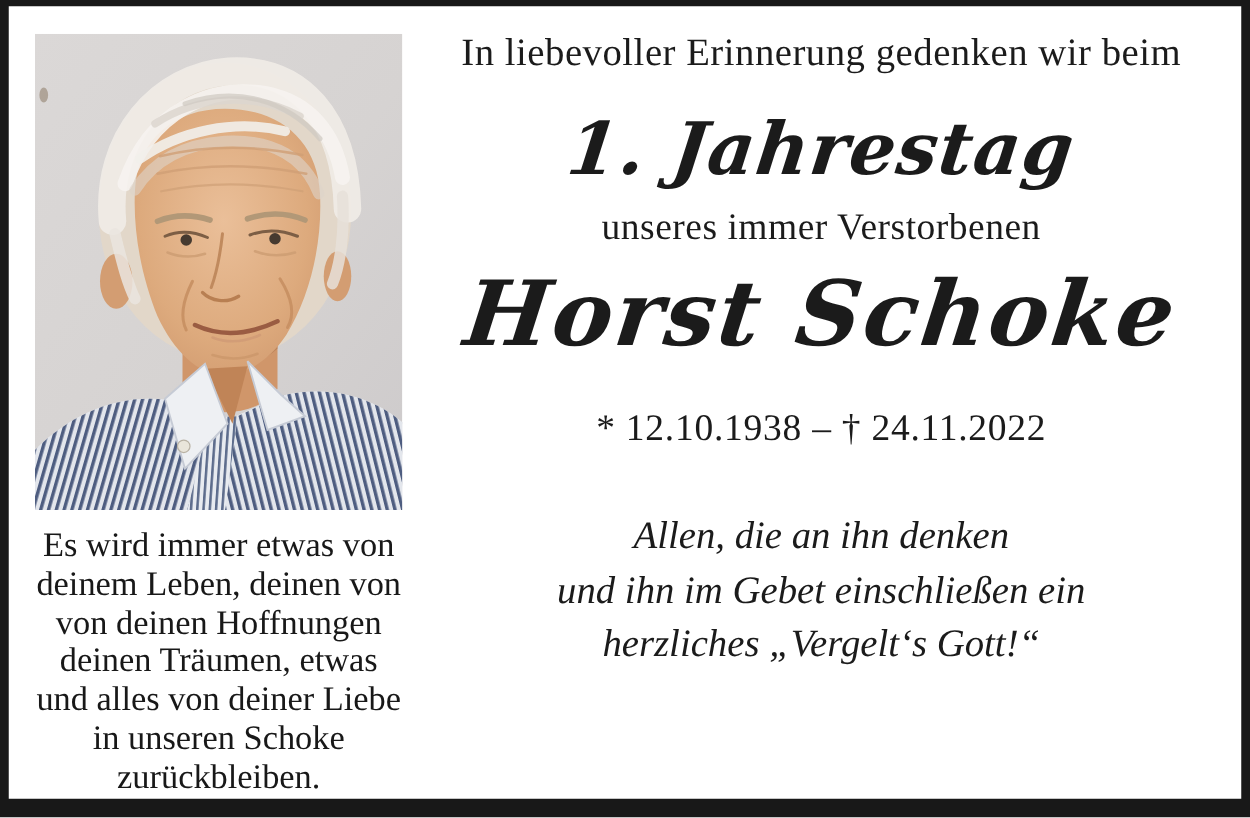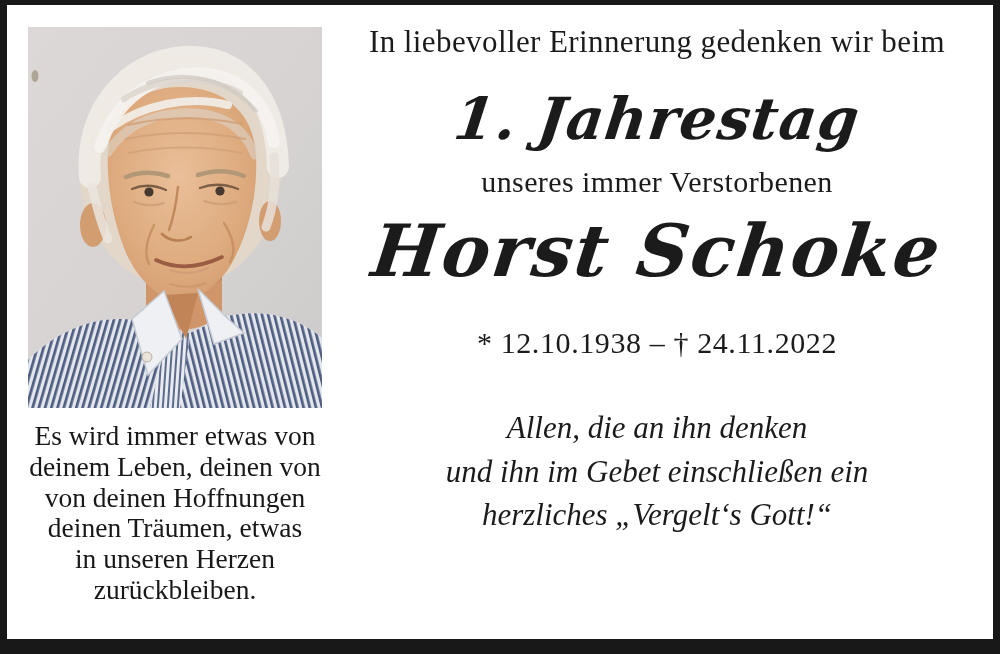--- a/index.html
+++ b/index.html
@@ -177,21 +177,22 @@
           <circle cx="119" cy="330" r="5" fill="#e9e5da" stroke="#b9b2a4" stroke-width="1"></circle>
         </g>
       </svg>
     </div>
 
     <div class="poem">
       <div>Es wird immer etwas von</div>
       <div>deinem Leben, deinen von</div>
       <div>von deinen Hoffnungen</div>
       <div>deinen Träumen, etwas</div>
-      <div>in unseren Herzen</div>
+      <div>und alles von deiner Liebe</div>
+      <div>in unseren Schoke</div>
       <div>zurückbleiben.</div>
     </div>
 
     <div class="right-col">
       <div class="rc intro-line">In liebevoller Erinnerung gedenken wir beim</div>
       <div class="rc anniversary script">1. Jahrestag</div>
       <div class="rc subtitle">unseres immer Verstorbenen</div>
       <div class="rc name script">Horst Schoke</div>
       <div class="rc dates">* 12.10.1938 – † 24.11.2022</div>
       <div class="rc prayer">

